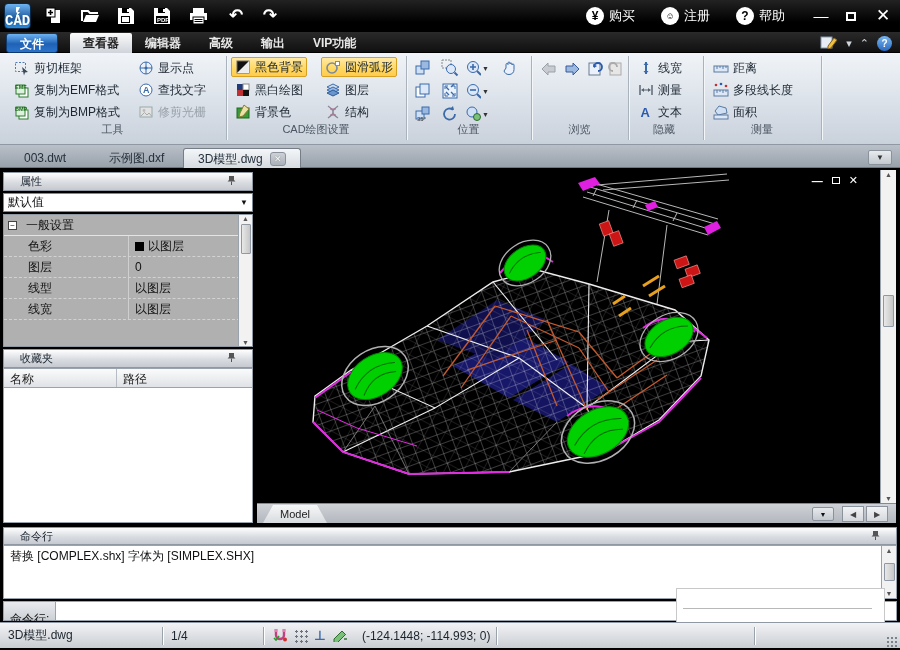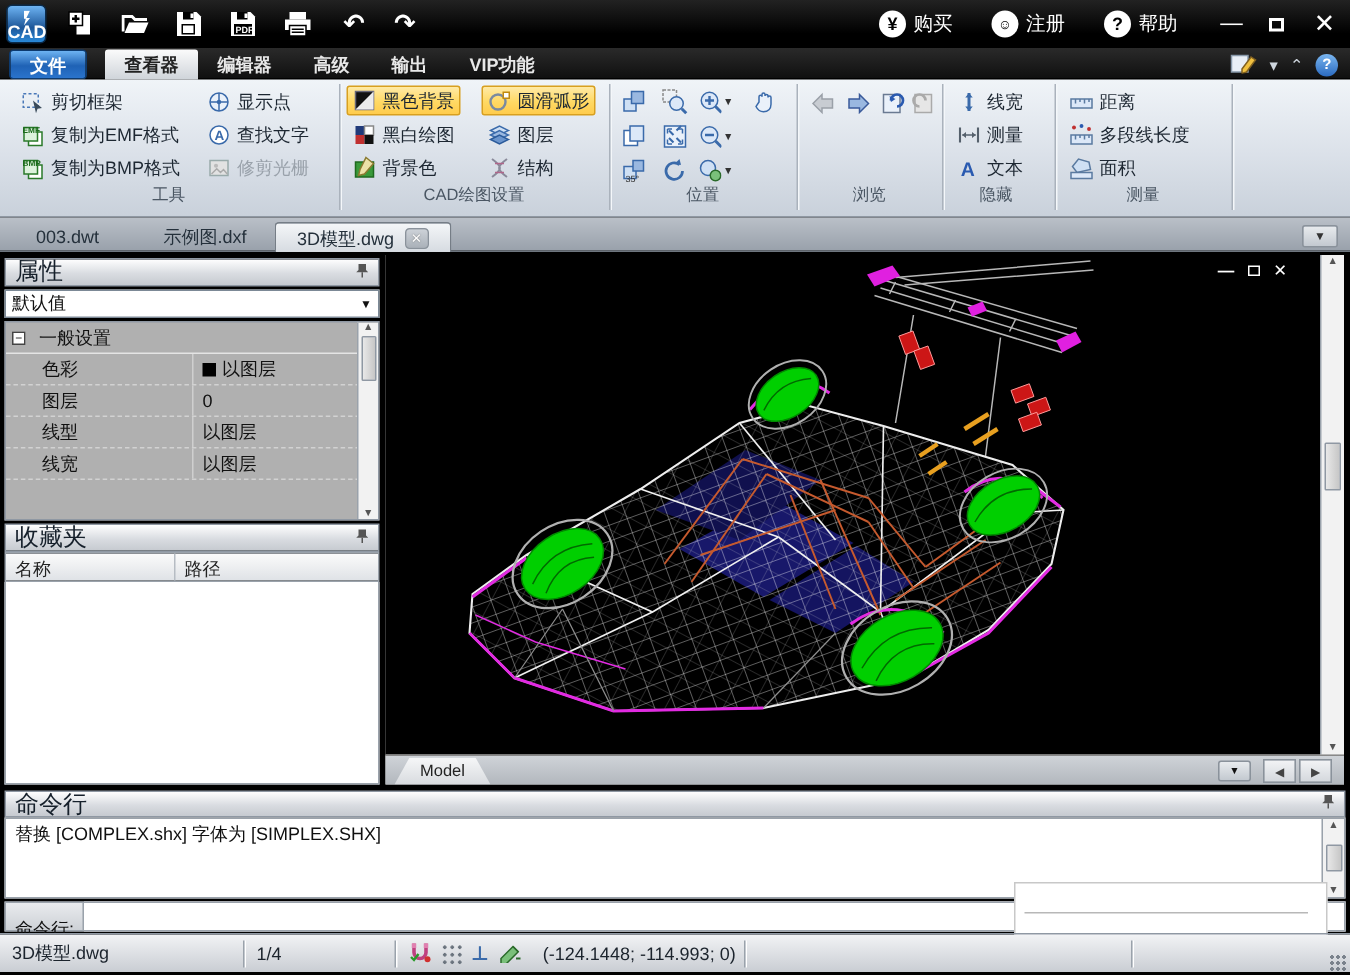--- a/index.html
+++ b/index.html
@@ -4,21 +4,21 @@
 <style>
   * { margin:0; padding:0; box-sizing:border-box; }
   html,body { width:900px; height:650px; background:#000; overflow:hidden;
     font-family:"Liberation Sans","DejaVu Sans",sans-serif; font-size:12px; color:#111;
     -webkit-font-smoothing:antialiased; }
   .abs { position:absolute; }
   
   #titlebar { left:0; top:0; width:900px; height:32px; background:linear-gradient(#222,#000 70%); }
   #logo { left:4px; top:3px; width:27px; height:26px; border-radius:4px;
     background:linear-gradient(#6db3f2,#1e5799 60%,#2989d8); border:1px solid #0a2a4a;
-    color:#fff; font-size:12px; font-weight:bold; text-align:center; line-height:34px; }
+    color:#fff; font-size:14px; font-weight:bold; text-align:center; line-height:34px;font-family:Liberation Mono, monospace; }
   #logo:before{ content:""; position:absolute; left:11px; top:3px; width:4px; height:10px; background:#fff; clip-path:polygon(0 0,100% 0,40% 50%,100% 50%,0 100%,30% 55%,0 55%); }
   .qbtn { top:4px; width:28px; height:24px; color:#fff; text-align:center; line-height:24px; font-size:17px; font-weight:bold; cursor:default; }
   .qbtn svg { margin-top:3px; }
   #title-text { left:0; top:7px; width:900px; text-align:center; color:#fff; font-size:14px; }
   .tright { top:4px; height:24px; color:#fff; line-height:24px; font-size:13px; display:flex; align-items:center; gap:5px; }
   .circ { width:18px; height:18px; border-radius:50%; background:#fff; color:#000; font-weight:bold; font-size:12px; text-align:center; line-height:18px; display:inline-block; }
   .winbtn { color:#fff; font-size:15px; width:26px; text-align:center; line-height:24px; top:4px; }
   .restore-box { display:inline-block; width:10px; height:9px; border:2px solid #fff; margin-top:8px; }
   
   #menurow { left:0; top:32px; width:900px; height:21px; background:linear-gradient(#2a2a2a,#101010); border-bottom:1px solid #000; }
@@ -38,21 +38,21 @@
   .ic { width:16px; height:16px; display:inline-block; flex:0 0 16px; }
   .posbtn { width:24px; height:22px; display:flex; align-items:center; justify-content:center; }
   .caret { font-size:7px; color:#333; margin-left:1px; }
   
   #tabbar { left:0; top:145px; width:900px; height:23px; background:linear-gradient(#bac0c8,#99a1ab); border-bottom:1px solid #6e767f; }
   .dtab { top:148px; height:20px; line-height:20px; padding:0 14px; color:#24303b; font-size:12px; }
   .dtab.active { background:linear-gradient(#f4f6f8,#d6dbe1); border:1px solid #757d86; border-bottom:none; border-radius:3px 3px 0 0; display:flex; align-items:center; gap:7px; }
   .closebtn { width:16px; height:14px; background:linear-gradient(#cdd2d8,#aab1b9); border:1px solid #8a929b; border-radius:3px; color:#fff; font-size:9px; line-height:13px; text-align:center; font-weight:bold; text-shadow:0 0 1px #666; }
   .tab-chevron { right:8px; top:150px; width:24px; height:15px; background:linear-gradient(#e8ebee,#c3c9d0); border:1px solid #8a929b; border-radius:2px; text-align:center; font-size:8px; line-height:14px; color:#333; }
   
-  .phead { background:linear-gradient(#fefefe,#d9dce1 55%,#c6cad0); border:1px solid #8f98a3; font-size:16px; color:#16202b; padding:2px 6px; display:flex; justify-content:space-between; align-items:center; }
+  .phead { background:linear-gradient(#fefefe,#d9dce1 55%,#c6cad0); border:1px solid #8f98a3; font-size:11px; color:#16202b; padding:2px 16px; display:flex; justify-content:space-between; align-items:center; }
   .pin { font-size:10px; color:#333; }
   #prop-head { left:3px; top:172px; width:250px; height:19px; }
   #prop-combo { left:3px; top:193px; width:250px; height:19px; background:#fff; border:1px solid #7c8996; display:flex; justify-content:space-between; align-items:center; padding:0 4px; font-size:12px; }
   #prop-combo .arr { font-size:8px; color:#111; }
   #prop-grid { left:3px; top:214px; width:250px; height:133px; background:#b0b0b0; border:1px solid #8f98a3; overflow:hidden; }
   .prow { height:21px; display:flex; border-bottom:1px dashed #d2d2d2; font-size:12px; align-items:center; }
   .prow .plabel { width:125px; padding-left:24px; border-right:1px solid #cfcfcf; height:100%; display:flex; align-items:center; }
   .prow .pvalue { padding-left:6px; display:flex; align-items:center; gap:4px; }
   .prow.section { border-bottom:1px solid #e4e4e4; }
   .prow.section .plabel { border-right:none; padding-left:4px; gap:4px; font-size:12px; }

